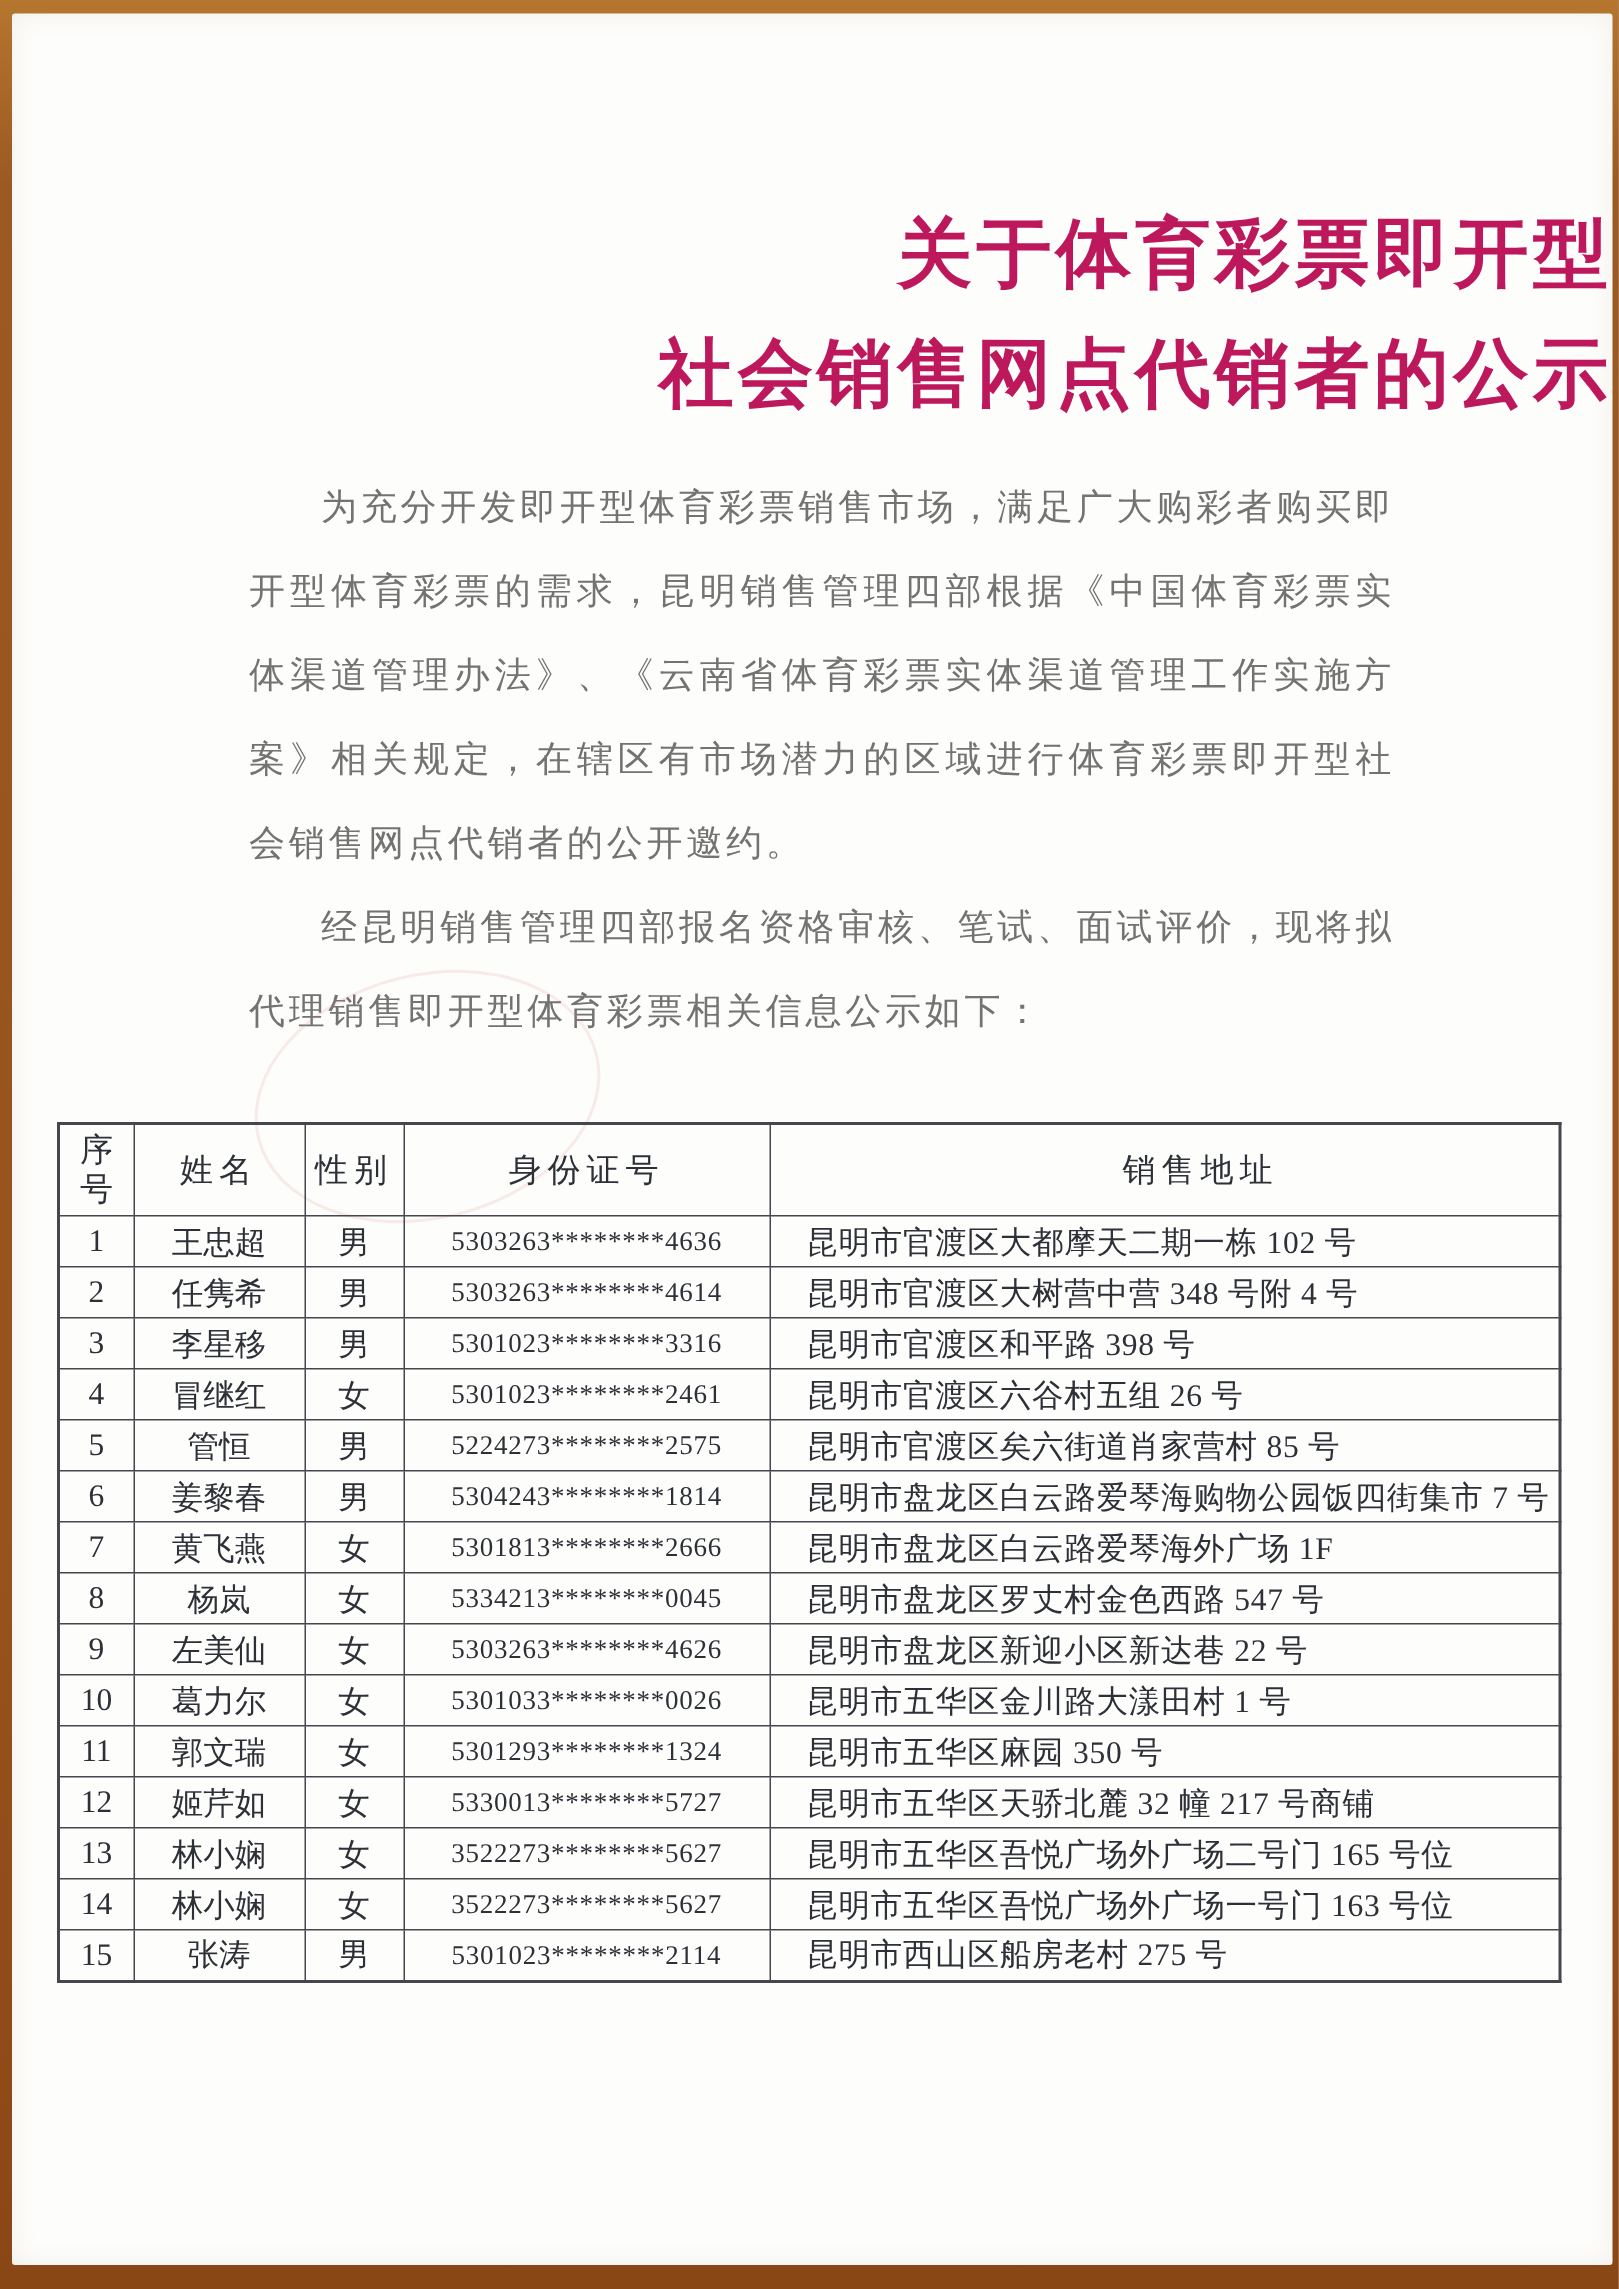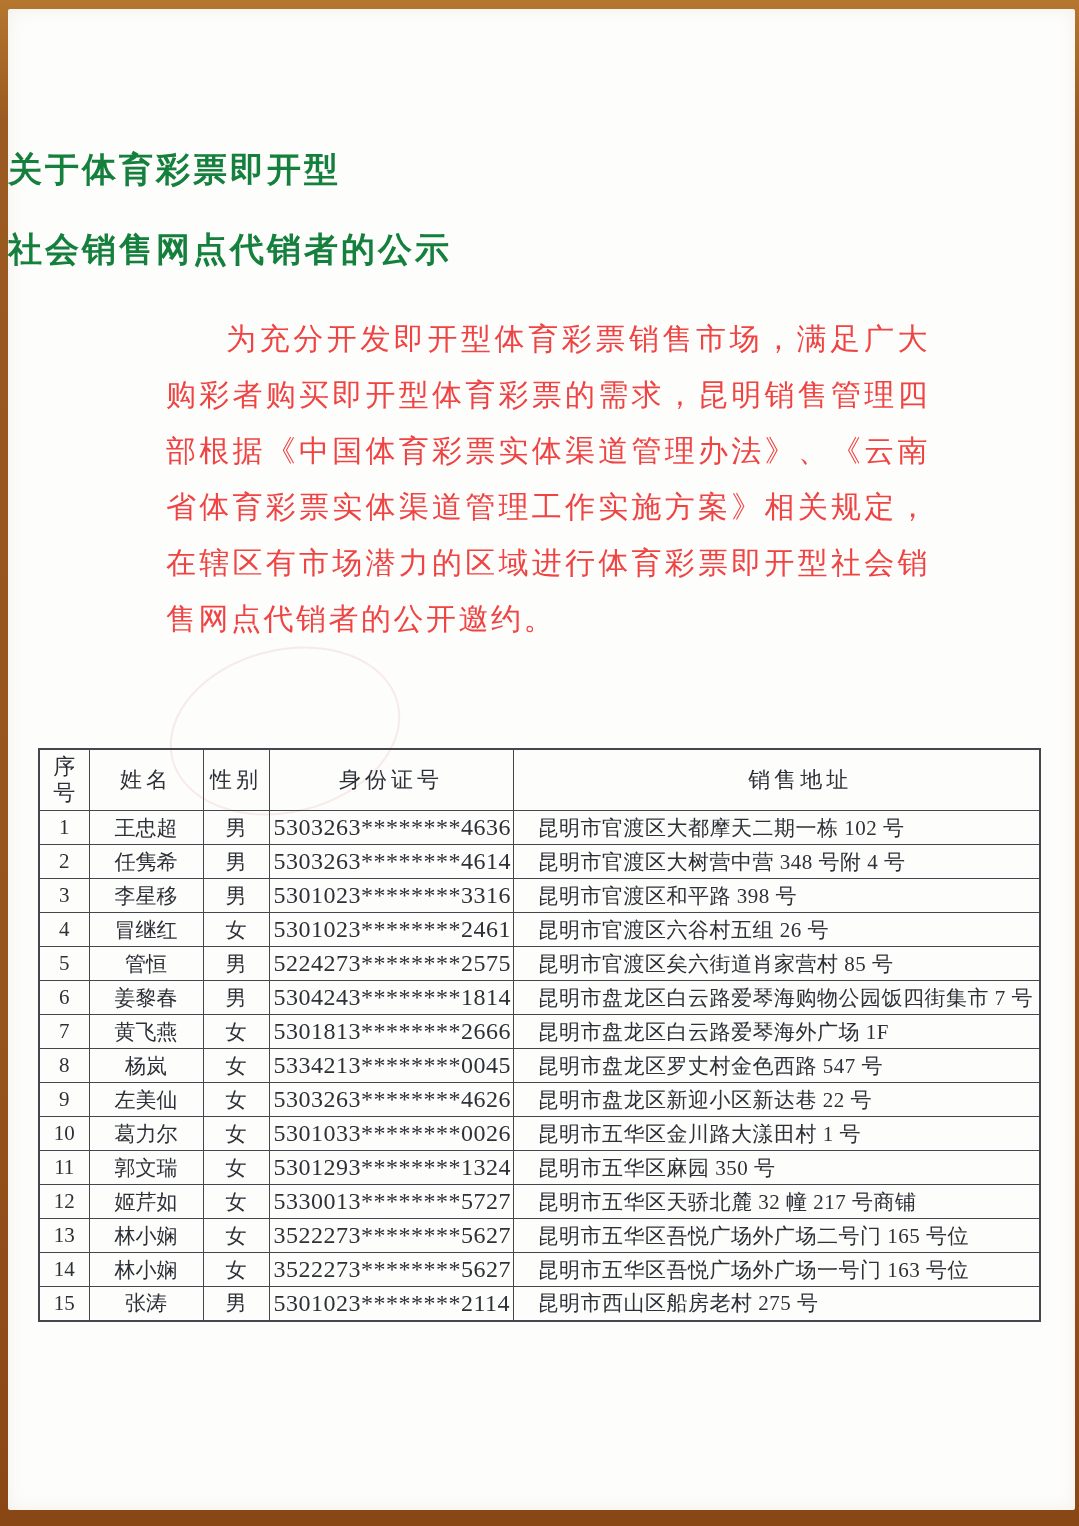--- a/index.html
+++ b/index.html
@@ -22,36 +22,36 @@
     left: 8px;
     top: 9px;
     width: 1067px;
     height: 1501px;
     background: #fdfdfb;
     box-shadow: inset 0 0 18px rgba(120,80,30,0.08);
     border-radius: 2px;
   }
   .doc-title {
     margin: 138px 0 0 0;
-    text-align: left;
+    text-align: right;
     font-family: "Liberation Sans", sans-serif;
     font-weight: 700;
-    font-size: 34px;
+    font-size: 50px;
     letter-spacing: 3px;
-    color: #15803d;
+    color: #be185d;
     line-height: 44px;
   }
   .doc-title.second {
     margin-top: 36px;
   }
   .doc-body {
     margin: 40px 0 0 0;
     padding: 0 145px 0 158px;
-    color: #ef4444;
-    font-size: 30px;
+    color: #737373;
+    font-size: 24px;
     line-height: 56px;
     letter-spacing: 2.5px;
     text-align: justify;
   }
   .doc-body p {
     margin: 0;
     text-indent: 2em;
   }
   .stamp-trace {
     position: absolute;
@@ -100,41 +100,42 @@
     padding: 0 10px;
     text-align: center;
   }
   .roster thead th.h-addr {
     text-align: center;
     padding-left: 52px;
     font-family: Liberation Serif, serif;
   }
   .roster tbody tr { height: 34px; }
   .roster tbody td:nth-child(4) {
-    font-size: 24px;
+    font-size: 18px;
     letter-spacing: 0.5px;
   }
   .roster tbody td:nth-child(5) {
     text-align: left;
     padding-left: 24px;
     letter-spacing: 0.5px;
   }
   .roster { border: 2px solid #45464e; }
 </style>
 </head>
 <body>
 
 <div class="backdrop">
   <div class="paper">
 
     <h1 class="doc-title">关于体育彩票即开型</h1>
     <h1 class="doc-title second">社会销售网点代销者的公示</h1>
 
     <div class="doc-body">
       <p>为充分开发即开型体育彩票销售市场，满足广大购彩者购买即开型体育彩票的需求，昆明销售管理四部根据《中国体育彩票实体渠道管理办法》、《云南省体育彩票实体渠道管理工作实施方案》相关规定，在辖区有市场潜力的区域进行体育彩票即开型社会销售网点代销者的公开邀约。</p>
+      <p>经昆明销售管理四部报名资格审核、笔试、面试评价，现将拟代理销售即开型体育彩票相关信息公示如下：</p>
     </div>
 
     <div class="stamp-trace"></div>
 
     <table class="roster">
       <colgroup>
         <col class="c-idx">
           <col class="c-name">
           <col class="c-sex">
           <col class="c-id">

